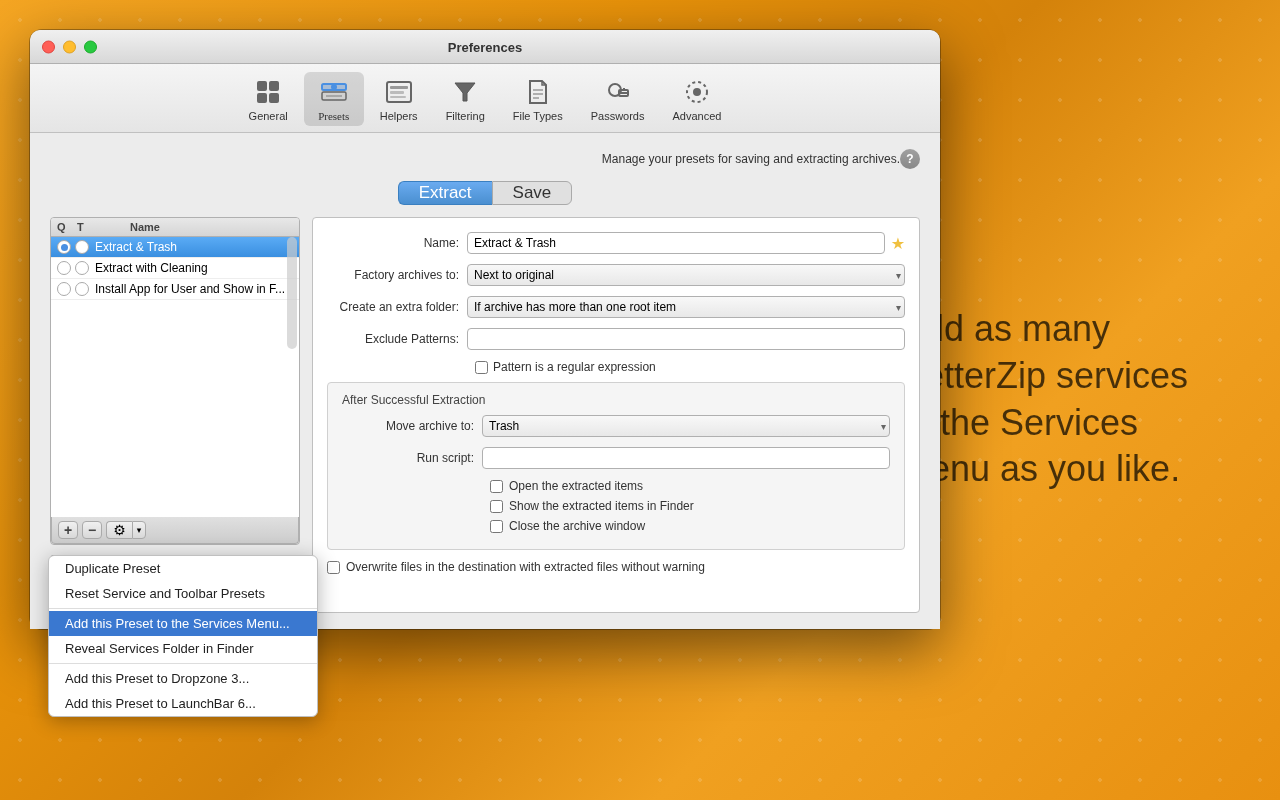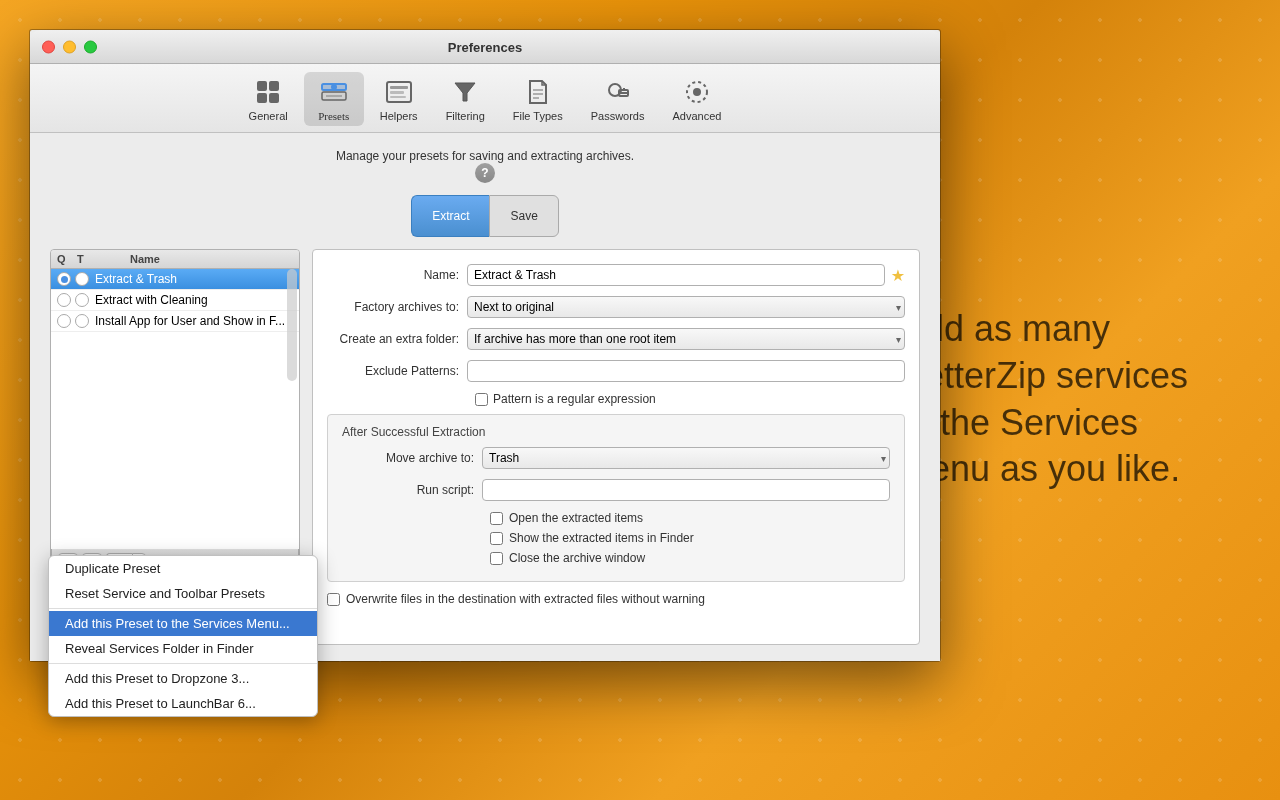--- a/index.html
+++ b/index.html
@@ -43,21 +43,21 @@
       max-width: 320px;
     }
 
     
     .window {
       position: absolute;
       top: 30px;
       left: 30px;
       width: 910px;
       background: #ececec;
-      border-radius: 2px;
+      border-radius: 12px;
       box-shadow: 0 20px 60px rgba(0,0,0,0.5), 0 0 0 1px rgba(0,0,0,0.3);
       overflow: visible;
     }
 
     
     .titlebar {
       background: linear-gradient(to bottom, #f0f0f0, #d8d8d8);
       border-radius: 10px 10px 0 0;
       padding: 10px 0 8px;
       text-align: center;
@@ -134,24 +134,23 @@
     }
 
     
     .content {
       padding: 16px 20px;
       background: #ececec;
     }
 
     .description-bar {
       display: flex;
-      justify-content: flex-start;
+      justify-content: flex-end;
       align-items: center;
       margin-bottom: 12px;
-      flex-direction: column;
     }
 
     .description-text {
       font-size: 12px;
       color: #333;
     }
 
     .help-btn {
       width: 20px;
       height: 20px;
@@ -168,22 +167,22 @@
     }
 
     
     .tab-bar {
       display: flex;
       justify-content: center;
       margin-bottom: 12px;
     }
 
     .tab-btn {
-      padding: 13px 20px;
-      font-size: 12px;
+      padding: 1px 20px;
+      font-size: 17px;
       border: 1px solid #aaa;
       background: #e0e0e0;
       cursor: pointer;
       color: #333;
     }
 
     .tab-btn.active {
       background: linear-gradient(to bottom, #6aabf0, #4a8fd0);
       color: white;
       border-color: #3a7fc0;

